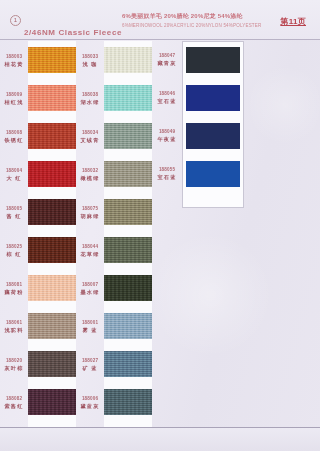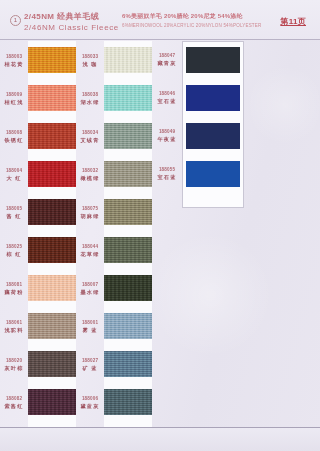--- a/index.html
+++ b/index.html
@@ -24,21 +24,21 @@
     width:9px;height:9px;border:1px solid #b88d92;border-radius:50%;
     color:#a8636b;font-size:6px;line-height:9px;text-align:center;
   }
   .hdr-main{position:absolute;left:24px;top:11px;}
   .hdr-l1{
     font-size:8px;color:#c1727d;letter-spacing:.4px;white-space:nowrap;
     font-weight:bold;
   }
   .hdr-l2{
     font-size:8px;color:#c1727d;letter-spacing:.6px;white-space:nowrap;
-    font-weight:normal;margin-top:1px;
+    font-weight:bold;margin-top:17px;
   }
   .hdr-comp{position:absolute;left:122px;top:12px;}
   .hdr-comp .c1{font-size:6px;color:#c8737e;letter-spacing:.2px;white-space:nowrap;font-weight:bold;}
   .hdr-comp .c2{font-size:4.5px;color:#cf8b94;letter-spacing:.2px;white-space:nowrap;margin-top:2px;}
   .hdr-page{
     position:absolute;right:14px;top:16px;
     font-size:8px;color:#b8434e;font-weight:bold;letter-spacing:.3px;text-decoration:underline;
   }
   
   .rule-top{position:absolute;left:0;top:39px;width:320px;height:1px;background:#b9b3c6;}
@@ -84,21 +84,20 @@
   .footer-band{position:absolute;left:0;top:428px;width:320px;height:23px;background:linear-gradient(180deg,#eceaf3,#e4e1ec);}
 </style>
 </head>
 <body>
 
 <div id="page">
 
   <div id="header">
     <div class="hdr-num">1</div>
     <div class="hdr-main">
-      <div class="hdr-l1">2/45NM 经典羊毛绒</div>
       <div class="hdr-l2">2/46NM  Classic Fleece</div>
     </div>
     <div class="hdr-comp">
       <div class="c1">6%美丽奴羊毛  20%腈纶  20%尼龙  54%涤纶</div>
       <div class="c2">6%MERINOWOOL 20%ACRYLIC 20%NYLON 54%POLYESTER</div>
     </div>
     <div class="hdr-page">第11页</div>
   </div>
 
   <div class="rule-top"></div>

